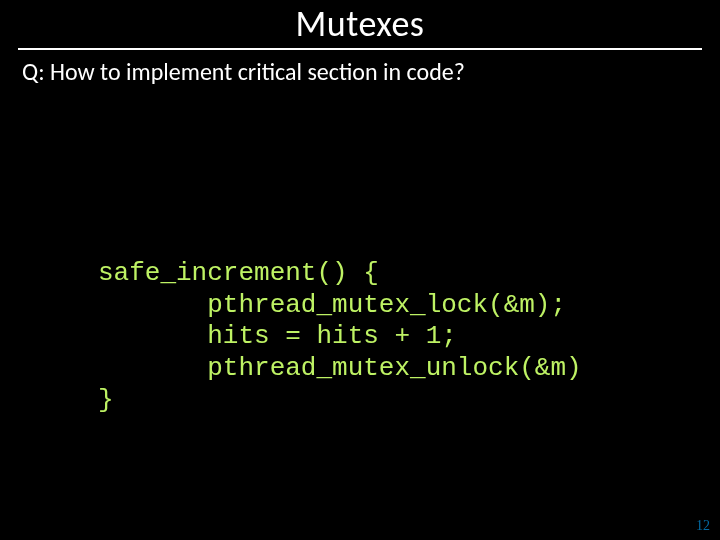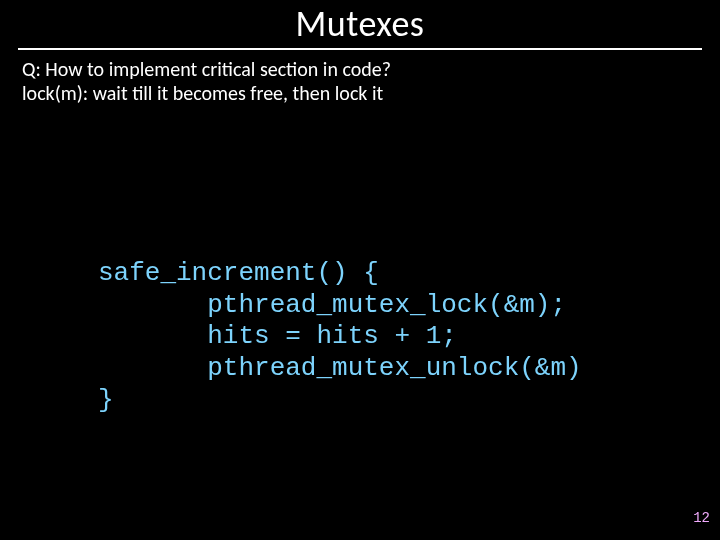--- a/index.html
+++ b/index.html
@@ -33,57 +33,56 @@
     right: 18px;
     top: 48px;
     height: 0;
     border-top: 2px solid #fff;
   }
   .body {
     position: absolute;
     left: 22px;
     top: 58px;
     right: 22px;
-    font-size: 20px;
+    font-size: 24px;
     line-height: 1.18;
     font-family: Calibri, "Segoe UI", Arial, sans-serif;
   }
   .body p {
     margin: 0;
   }
   .code {
     position: absolute;
     left: 98px;
     top: 258px;
     font-family: Consolas, "Courier New", monospace;
     font-size: 26px;
     line-height: 1.22;
-    color: #7dd3fc;
+    color: #bef264;
     white-space: pre;
   }
   .pagenum {
     position: absolute;
     right: 10px;
-    bottom: 14px;
+    bottom: 6px;
     font-size: 14px;
-    color: #f0abfc;
-    font-family: Liberation Mono, monospace;
+    color: #0369a1;
+    font-family: Liberation Serif, serif;
   }
 </style>
 </head>
 <body>
 
 <div class="slide">
 
   <div class="title">Mutexes</div>
   <div class="title-rule"></div>
 
   <div class="body">
     <p>Q: How to implement critical section in code?</p>
-    <p>lock(m): wait till it becomes free, then lock it</p>
   </div>
 
   <div class="code">safe_increment() {
        pthread_mutex_lock(&amp;m);
        hits = hits + 1;
        pthread_mutex_unlock(&amp;m)
 }</div>
 
   <div class="pagenum">12</div>
 

